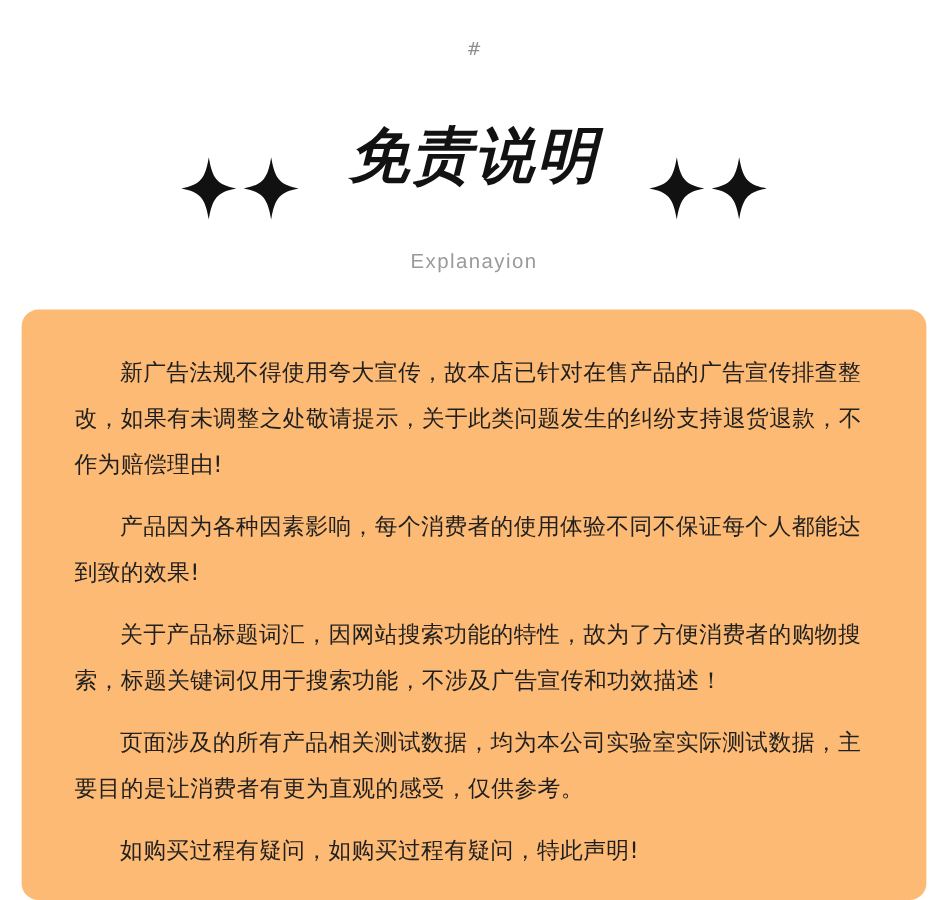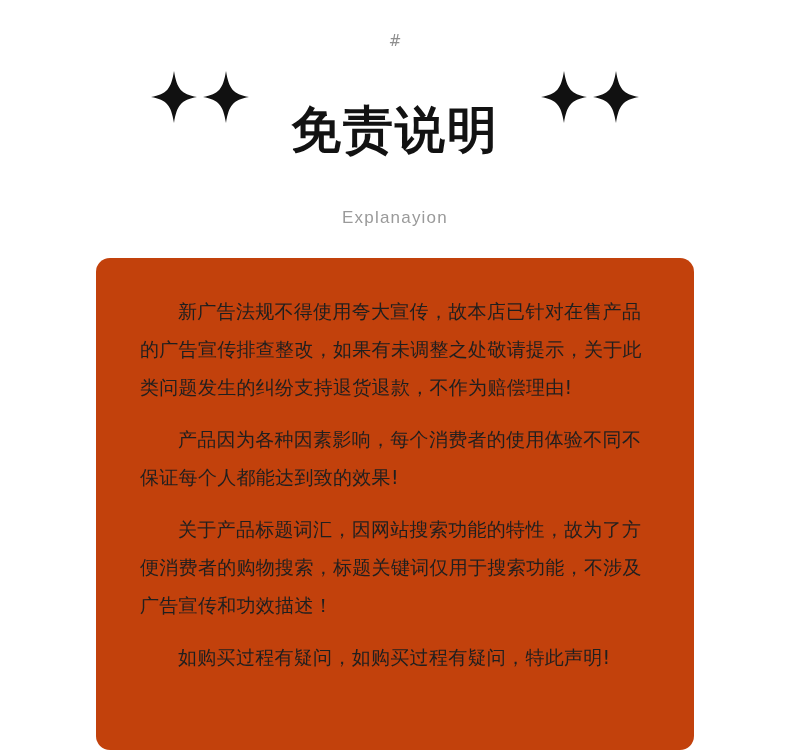--- a/index.html
+++ b/index.html
@@ -31,23 +31,24 @@
     font-size: 15px;
     line-height: 1;
     color: #8f8f8f;
     letter-spacing: 0;
     font-family: "DejaVu Sans", sans-serif;
   }
 
   .title-row {
     margin-top: 22px;
     display: flex;
-    align-items: flex-start;
+    align-items: flex-end;
     justify-content: center;
     gap: 16px;
+    font-style: italic;
   }
 
   .spark-group {
     display: flex;
     align-items: center;
     gap: 6px;
   }
   .spark-group.left { margin-right: 26px; }
   .spark-group.right { margin-left: 26px; }
 
@@ -69,23 +70,23 @@
     margin-top: 20px;
     font-size: 17px;
     color: #9a9a9a;
     letter-spacing: 1.2px;
     font-family: "Liberation Sans", sans-serif;
   }
 
   
   .card {
     margin-top: 30px;
-    width: 598px;
+    width: 754px;
     height: 492px;
-    background: #c2410c;
+    background: #fdba74;
     border-radius: 14px;
     box-sizing: border-box;
     padding: 34px 44px 20px 44px;
   }
 
   .para {
     font-family: "DejaVu Sans", "Liberation Sans", sans-serif;
     font-size: 19px;
     line-height: 38px;
     color: #1f1f1f;
@@ -133,16 +134,17 @@
     </span>
 
   </div>
 
   <div class="subtitle">Explanayion</div>
 
   <div class="card">
     <p class="para">新广告法规不得使用夸大宣传，故本店已针对在售产品的广告宣传排查整改，如果有未调整之处敬请提示，关于此类问题发生的纠纷支持退货退款，不作为赔偿理由!</p>
     <p class="para">产品因为各种因素影响，每个消费者的使用体验不同不保证每个人都能达到致的效果!</p>
     <p class="para">关于产品标题词汇，因网站搜索功能的特性，故为了方便消费者的购物搜索，标题关键词仅用于搜索功能，不涉及广告宣传和功效描述！</p>
+    <p class="para">页面涉及的所有产品相关测试数据，均为本公司实验室实际测试数据，主要目的是让消费者有更为直观的感受，仅供参考。</p>
     <p class="para">如购买过程有疑问，如购买过程有疑问，特此声明!</p>
   </div>
 
 </div>
 
 </body></html>

